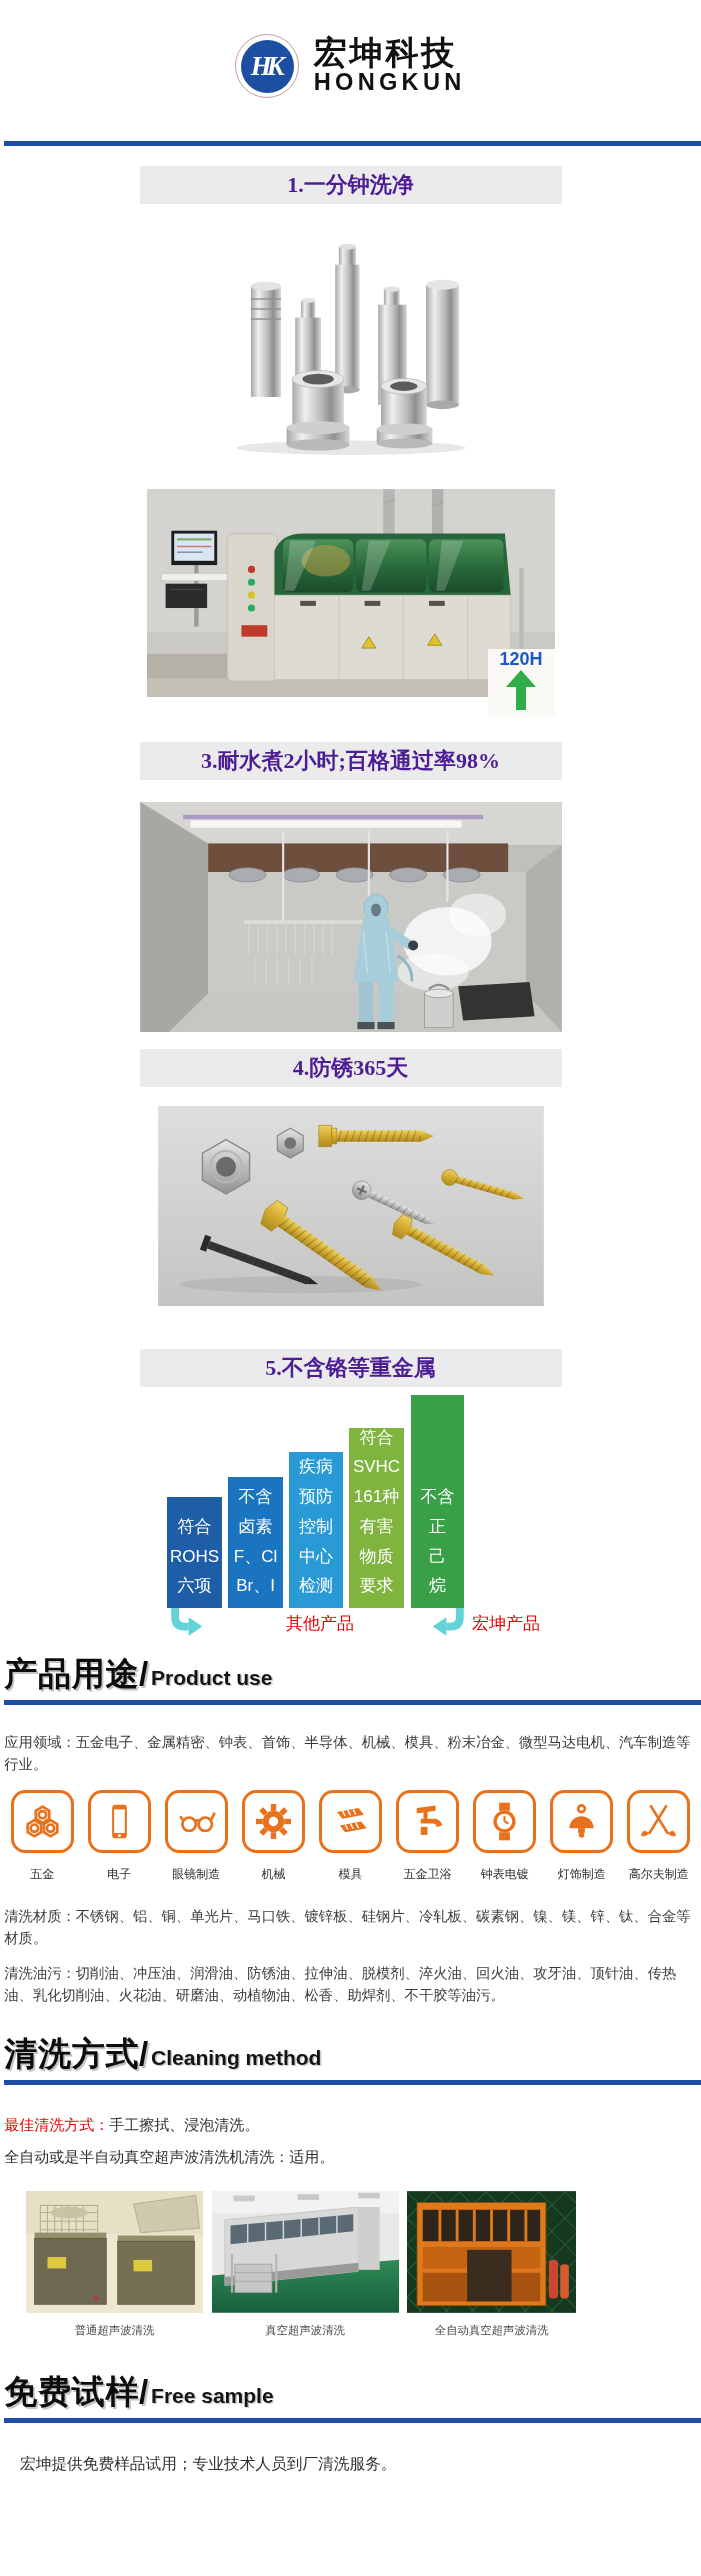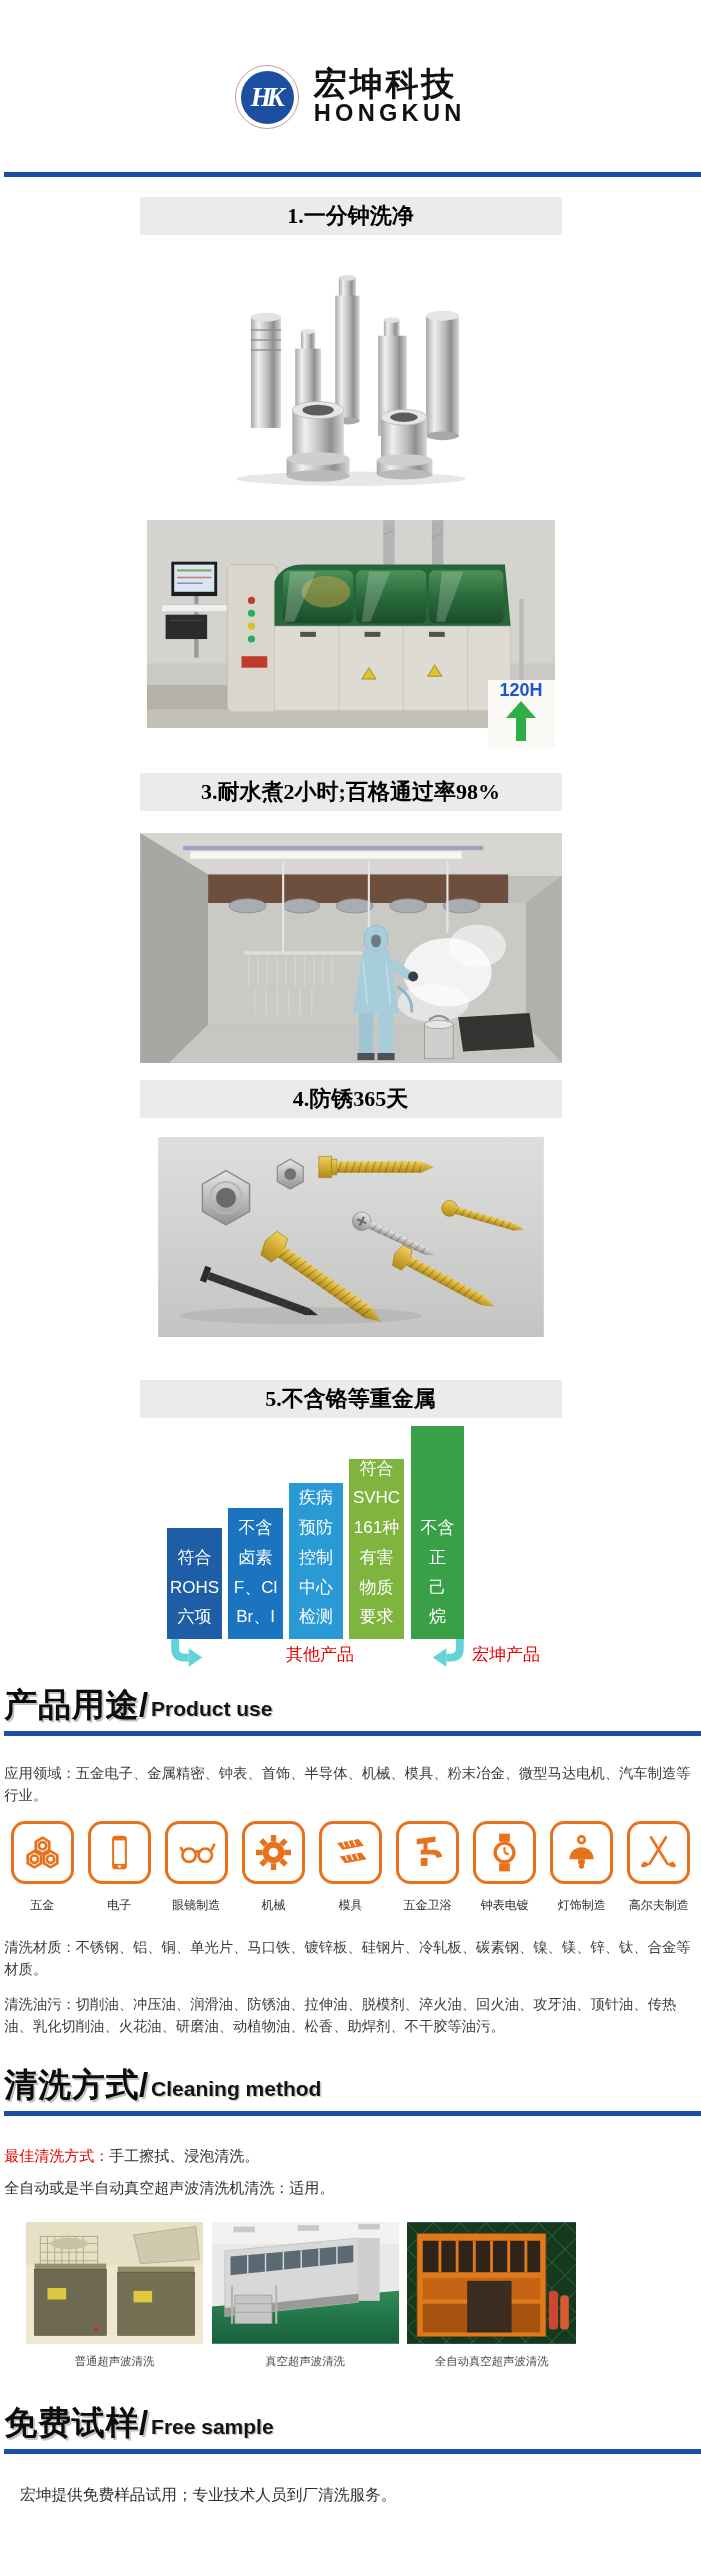--- a/index.html
+++ b/index.html
@@ -1,37 +1,37 @@
 <!DOCTYPE html>
 <html style="font-size:11.4px"><head>
 <meta charset="utf-8">
 <style>
   html,body{margin:0;padding:0;background:#ffffff;}
   body{width:701px;font-family:"Liberation Sans","DejaVu Sans",sans-serif;color:#2f2f2f;}
   .page{width:701px;overflow:hidden;background:#fff;}
 
   
-  .site-header{height:132px;display:flex;align-items:center;justify-content:center;gap:14.3px;margin-top:31px;}
+  .site-header{height:132px;display:flex;align-items:center;justify-content:center;gap:14.3px;}
   .logo-badge{width:62px;height:62px;border-radius:50%;border:1.4px solid #c89c9c;display:flex;align-items:center;justify-content:center;background:#fff;}
   .logo-inner{width:53px;height:53px;border-radius:50%;background:#1c4fa1;display:flex;align-items:center;justify-content:center;}
   .logo-inner span{font-family:"Liberation Serif","DejaVu Serif",serif;font-weight:bold;font-style:italic;color:#fff;font-size:27px;letter-spacing:-5px;padding-right:4.3px;}
   .brand{display:flex;flex-direction:column;align-items:flex-start;}
   .brand-cn{font-size:33px;font-weight:bold;color:#111;letter-spacing:2.9px;line-height:1.05;}
   .brand-en{font-size:23.6px;font-weight:bold;color:#111;letter-spacing:4.3px;line-height:1.1;}
 
   
   .sec-head{padding-left:4.3px;}
   .sec-head .row{display:flex;align-items:baseline;}
   .sec-cn{font-size:33px;font-weight:bold;color:#0c0c0c;text-shadow:1.8px 1.8px 0 #c4c4c4;letter-spacing:0.7px;}
   .sec-en{font-size:21px;font-weight:bold;color:#141414;text-shadow:1.4px 1.4px 0 #c8c8c8;margin-left:2.1px;}
   .blue-line{height:5px;background:#1e4ea3;margin-top:2.9px;width:701px;}
 
   
   .banner{width:422px;height:38px;margin:0 auto;background:#ebebeb;display:flex;align-items:center;justify-content:center;}
-  .banner span{font-family:"Liberation Serif","DejaVu Serif",serif;font-weight:bold;font-size:22px;color:#000000;}
+  .banner span{font-family:"Liberation Serif","DejaVu Serif",serif;font-weight:bold;font-size:22px;color:#4c1d95;}
 
   figure{margin:0;position:relative;}
   .fig-center{margin-left:auto;margin-right:auto;}
   svg{display:block;}
 
   
   .badge-120h{position:absolute;right:0;bottom:0;width:67px;height:68px;background:#faf9f5;display:flex;flex-direction:column;align-items:center;justify-content:flex-start;}
   .badge-120h .t{color:#1a57c8;font-weight:bold;font-size:18px;line-height:1.1;margin-top:0.7px;}
   .arrow-up{display:flex;flex-direction:column;align-items:center;margin-top:0.7px;}
   .arrow-up .head{width:0;height:0;border-left:15px solid transparent;border-right:15px solid transparent;border-bottom:17px solid #2fae47;}

